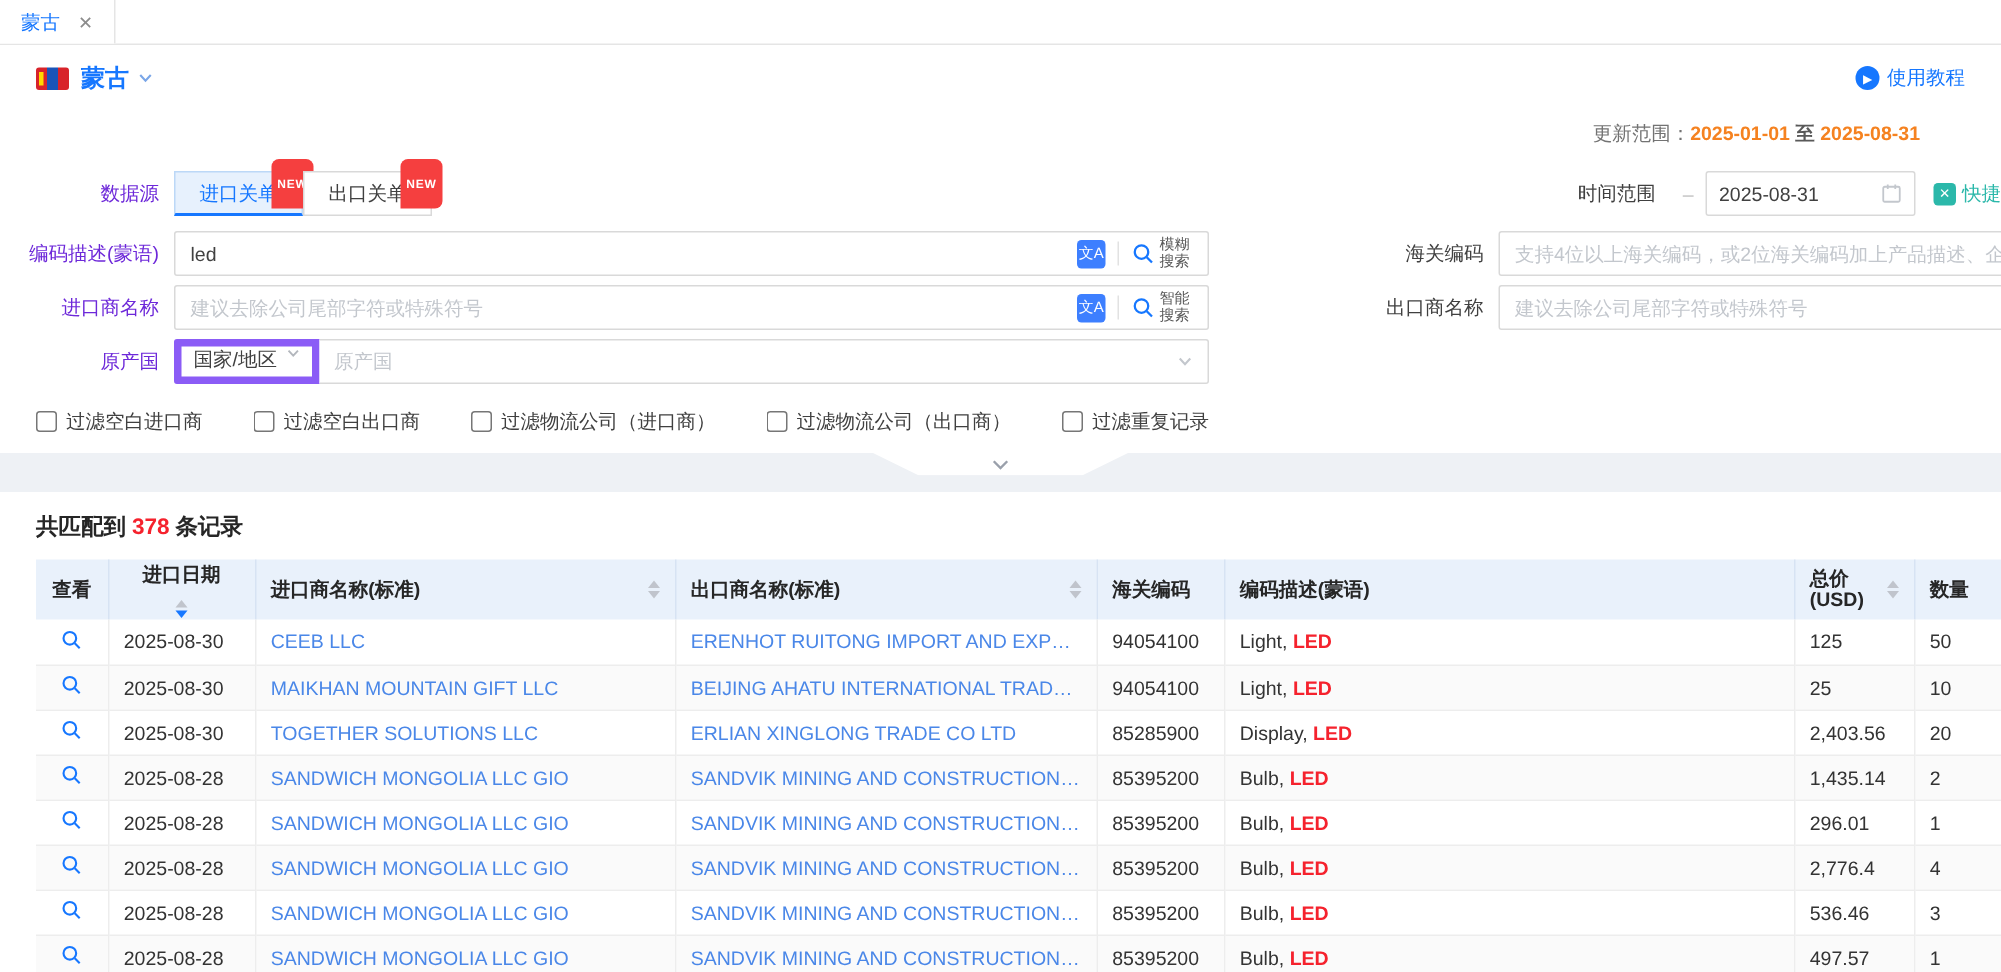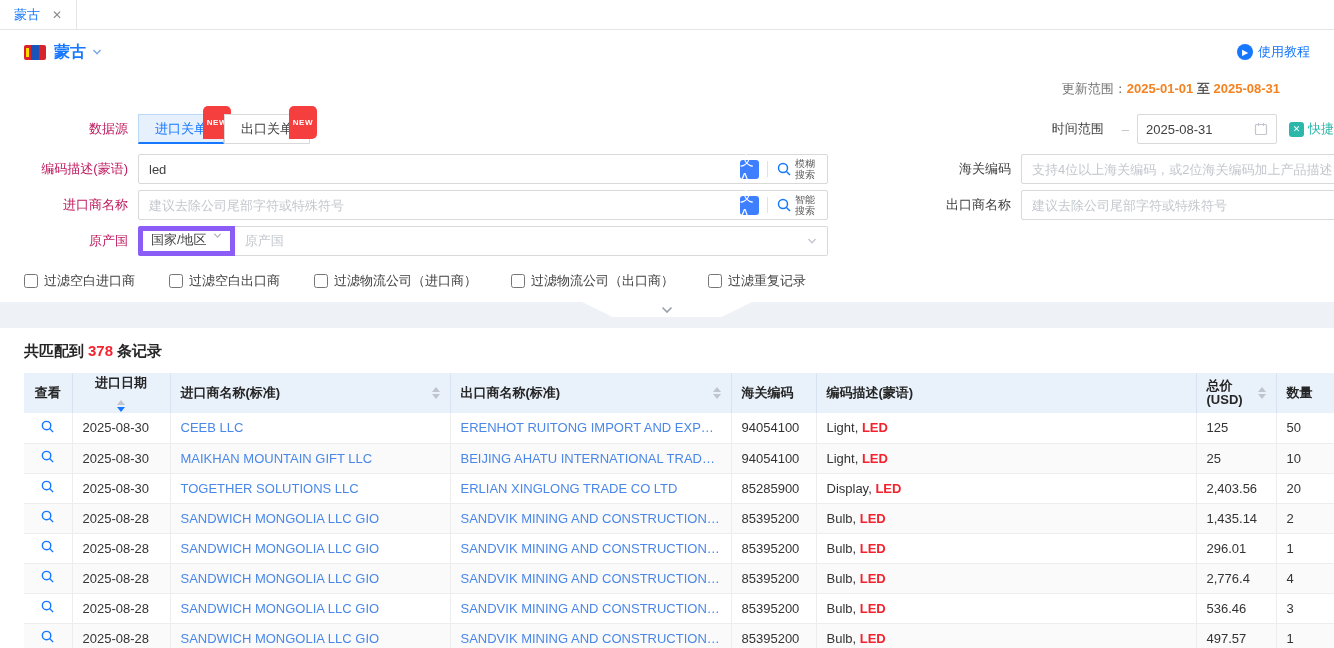--- a/index.html
+++ b/index.html
@@ -19,21 +19,21 @@
   .flag i { position:absolute; left:2px; top:3px; width:3px; height:9px; background:#ffd900; display:block; }
   .country { margin-left:8px; font-size:16px; font-weight:bold; color:#1677ff; }
   .chev { width:10px; height:10px; margin-left:6px; }
   .tutorial { margin-left:auto; display:flex; align-items:center; gap:5px; color:#1677ff; cursor:pointer; }
   .tut-ic { width:16px; height:16px; border-radius:50%; background:#1677ff; color:#fff; font-size:8px;
     display:flex; align-items:center; justify-content:center; }
 
   
   .panel { background:#fff; padding:6px 0 12px; }
   .frow { display:flex; align-items:center; margin-top:6px; }
-  .flabel { width:138px; flex-shrink:0; text-align:right; padding-right:10px; color:#be185d; }
+  .flabel { width:116px; flex-shrink:0; text-align:right; padding-right:10px; color:#6d28d9; }
   .rlabel { width:128px; flex-shrink:0; text-align:right; padding-right:10px; color:#404040; }
 
   .toprow { display:flex; align-items:flex-end; }
   .src-group { display:flex; align-items:center; height:30px; }
   .src-tabs { display:flex; }
   .src-tab { position:relative; height:30px; padding:0 16px; display:flex; align-items:center;
     border:1px solid #d9d9d9; background:#fff; color:#404040; cursor:pointer; }
   .src-tab.active { background:#e7f1fd; color:#1677ff; border-color:#bcd8f7; border-bottom:2px solid #1677ff; }
   .newbadge { position:absolute; top:-9px; right:-8px; background:#f53f3f; color:#fff; font-size:8px;
     font-weight:bold; padding:12px 4px; border-radius:5px 5px 5px 0; letter-spacing:.5px; }
@@ -50,21 +50,21 @@
   .shortcut { display:flex; align-items:center; gap:4px; margin-left:12px; color:#2bb8aa; cursor:pointer; white-space:nowrap; }
   .sc-ic { width:15px; height:15px; border-radius:3px; background:#2bb8aa; color:#fff; font-size:9px;
     display:flex; align-items:center; justify-content:center; }
 
   .inputbox { height:30px; border:1px solid #d9d9d9; border-radius:2px; background:#fff;
     display:flex; align-items:center; padding:0 0 0 10px; }
   .inputbox input { border:none; outline:none; flex:1; font:inherit; color:#404040; height:100%; background:transparent; }
   .inputbox input::placeholder { color:#c3c7cd; }
   .w-main { width:690px; }
   .grow { flex:1; margin-right:-30px; }
-  .trans-ic { width:19px; height:19px; border-radius:3px; background:#3d7fff; color:#fff; font-size:14px;
+  .trans-ic { width:19px; height:19px; border-radius:3px; background:#3d7fff; color:#fff; font-size:10px;
     display:flex; align-items:center; justify-content:center; flex-shrink:0; cursor:pointer; }
   .vdiv { width:1px; height:16px; background:#e2e2e2; margin:0 8px; }
   .searchbtn { display:flex; align-items:center; gap:3px; padding-right:8px; cursor:pointer; }
   .searchbtn .stext { width:24px; font-size:10px; line-height:11px; color:#595959; }
 
   .origin-group { display:flex; width:690px; }
   .region-sel { height:30px; border:5px solid #8b5cf6; border-radius:2px 0 0 2px; display:flex; align-items:flex-start;
     padding:0 8px; gap:6px; background:#fff; color:#404040; cursor:pointer; white-space:nowrap; }
   .origin-input { flex:1; height:30px; border:1px solid #d9d9d9; border-left:none; border-radius:0 2px 2px 0;
     display:flex; align-items:center; padding:0 10px; color:#c3c7cd; background:#fff; }

